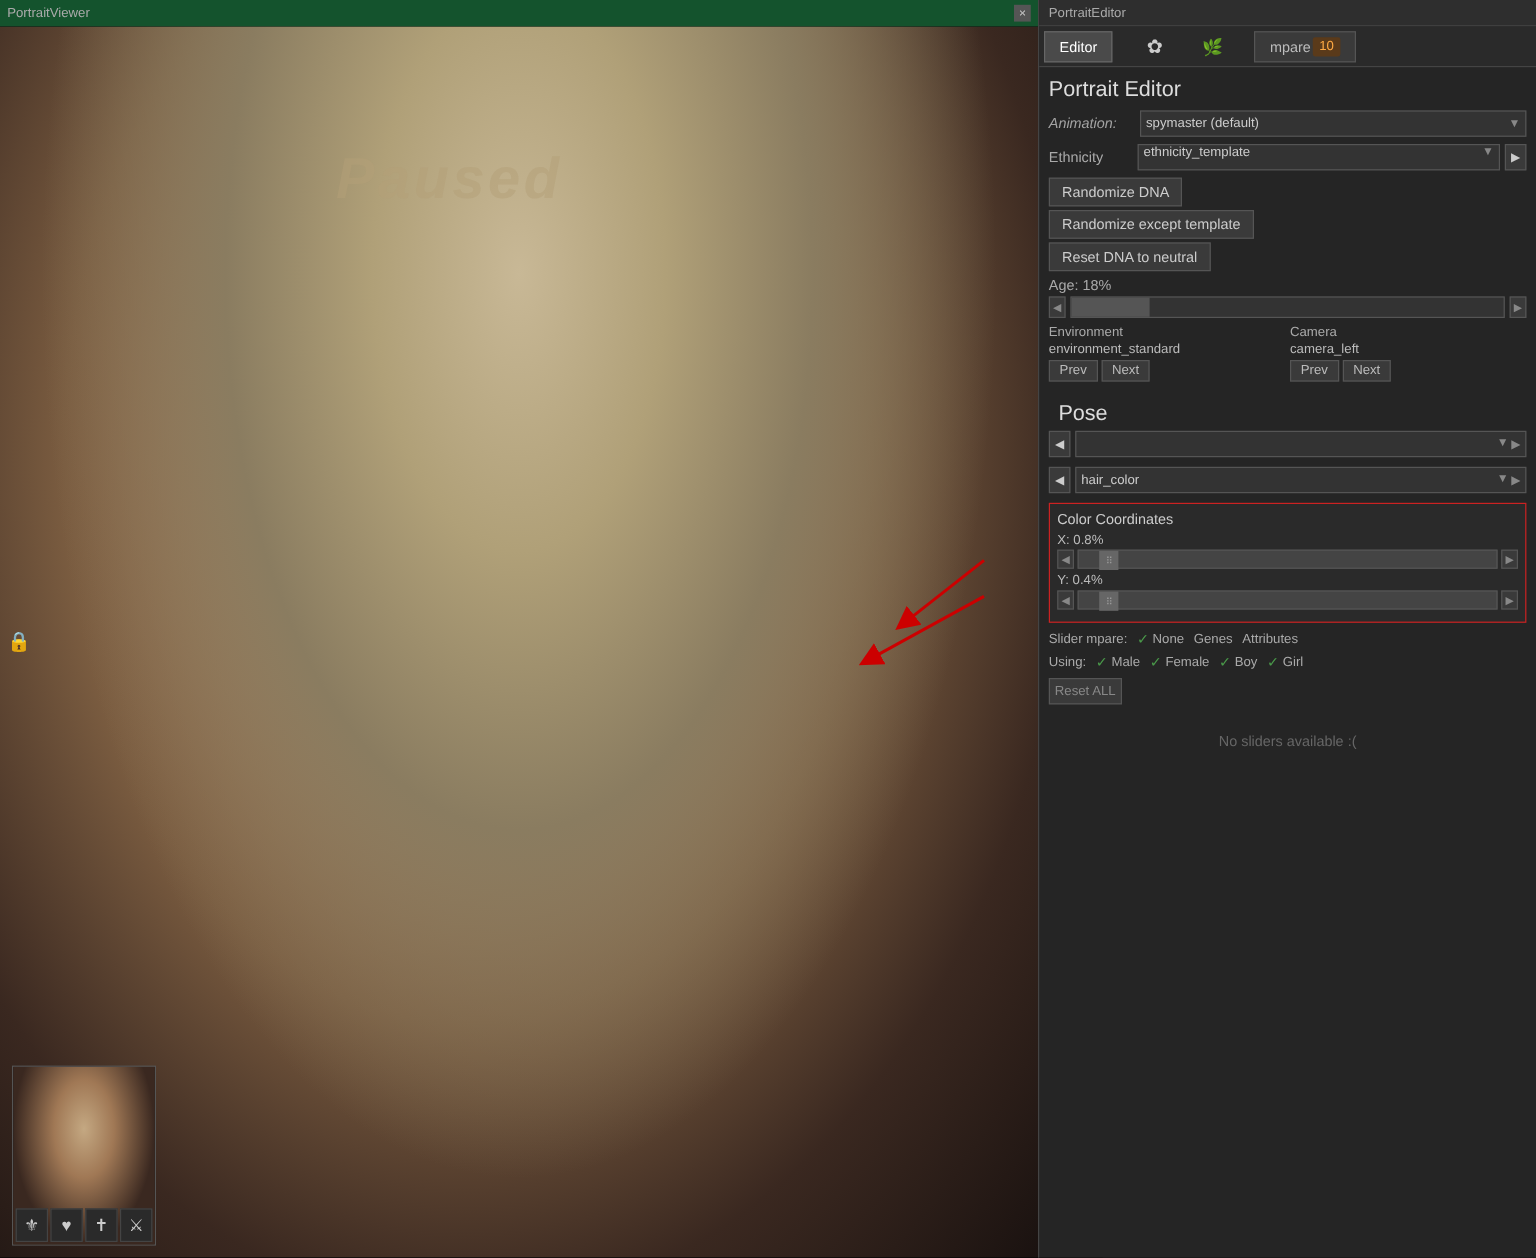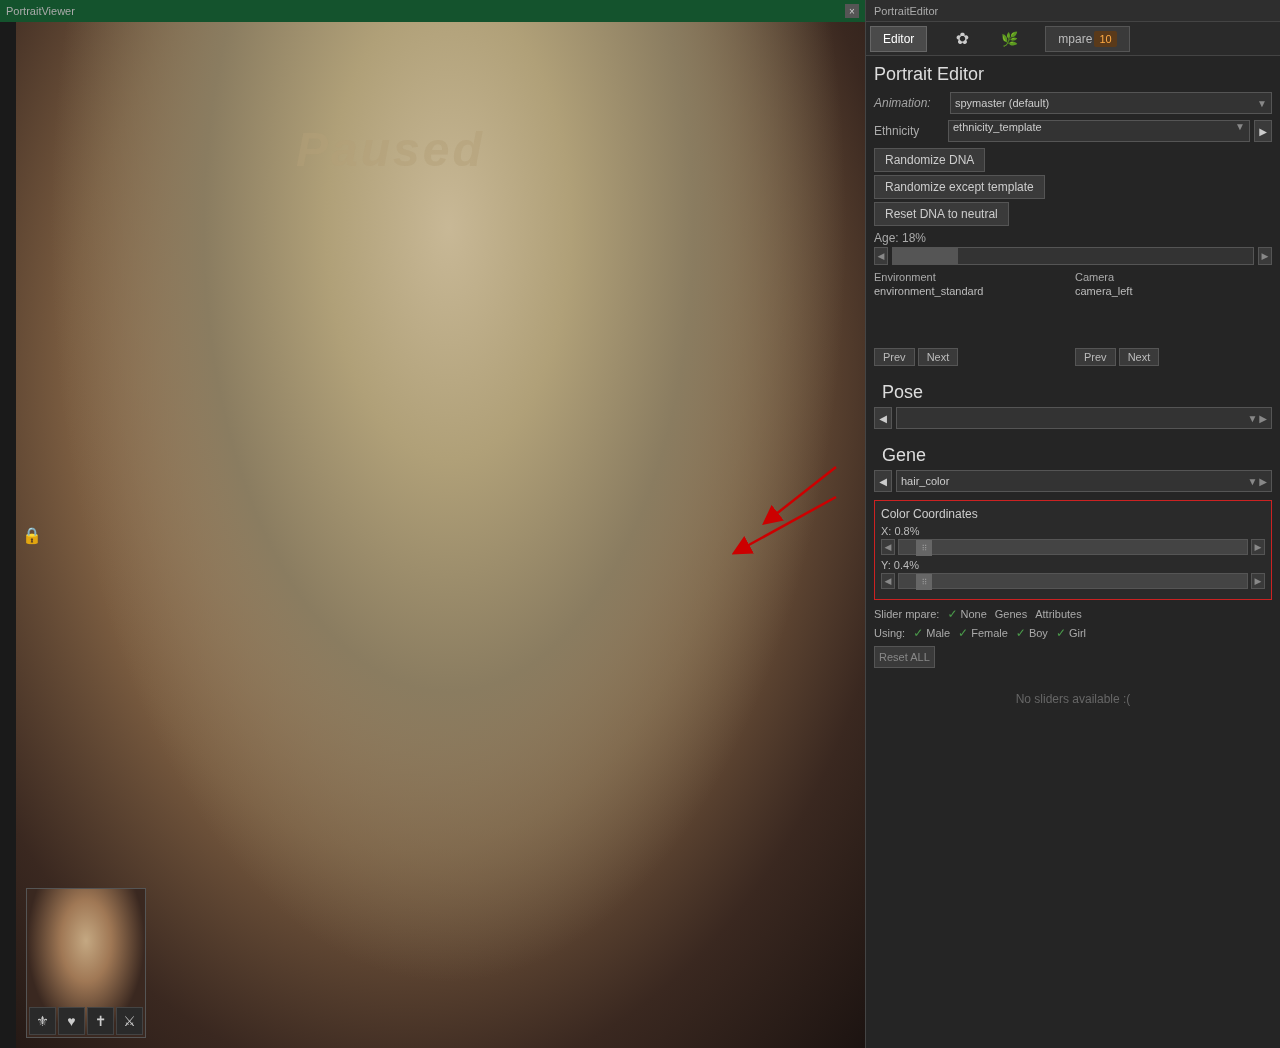--- a/index.html
+++ b/index.html
@@ -44,21 +44,20 @@
     }
 
     
     #portrait-area {
       position: absolute;
       top: 22px; left: 0;
       width: 919px;
       height: 1026px;
       background: #000000;
       overflow: hidden;
-      margin-left: 16px;
     }
 
     
     #paused-text {
       position: absolute;
       top: 100px;
       left: 280px;
       font-size: 48px;
       color: rgba(180,160,120,0.5);
       font-style: italic;
@@ -367,21 +366,20 @@
       display: flex;
       gap: 3px;
     }
     .prev-next-btn {
       padding: 2px 8px;
       background: #3a3a3a;
       border: 1px solid #555;
       color: #bbb;
       font-size: 11px;
       cursor: pointer;
-      margin-top: 48px;
     }
 
     
     .pose-section {
       padding: 4px 8px;
     }
     .pose-row {
       display: flex;
       align-items: center;
       gap: 4px;
@@ -652,21 +650,20 @@
         <span></span>
         <div style="display:flex; gap:2px;">
           <span class="select-arrow">▼</span>
           <span class="select-arrow">▶</span>
         </div>
       </div>
     </div>
   </div>
 
   <div class="gene-section">
-    <div class="section-title">Gene</div>
     <div class="gene-select-row">
       <div class="nav-btn">◀</div>
       <div class="gene-select">
         <span>hair_color</span>
         <div style="display:flex; gap:2px;">
           <span class="select-arrow">▼</span>
           <span class="select-arrow">▶</span>
         </div>
       </div>
     </div>

